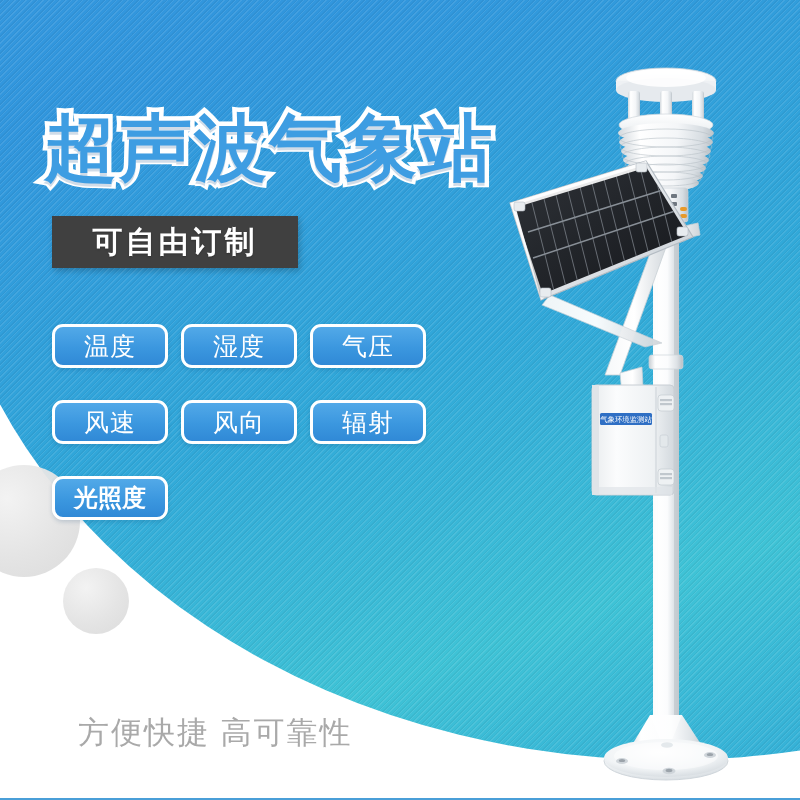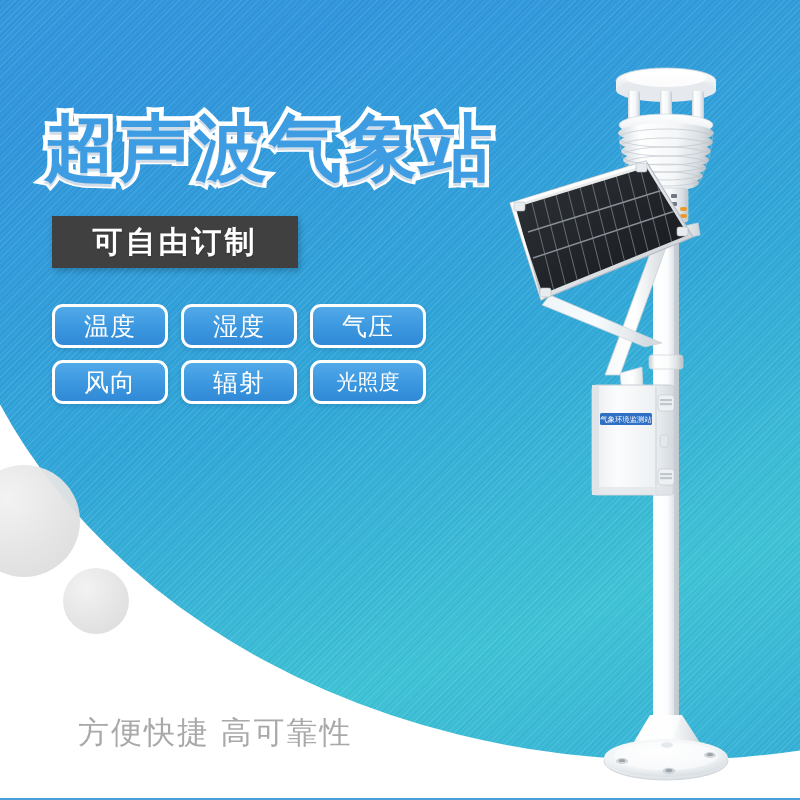--- a/index.html
+++ b/index.html
@@ -76,22 +76,23 @@
     gap:12px 13px;
   }
   .tag{
     height:44px;border-radius:11px;
     border:3px solid #ffffff;
     background:linear-gradient(180deg,#52a9e8 0%,#3b97df 55%,#3089d6 100%);
     display:flex;align-items:center;justify-content:center;
     color:#ffffff;font-size:25px;letter-spacing:1px;
     box-shadow:0 2px 4px rgba(10,60,110,.18);
     box-sizing:border-box;
-  }
-  .tag.small{font-size:21px;letter-spacing:0;}
+    margin-top:20px;
+  }
+  .tag.small{font-size:24px;letter-spacing:0;font-weight:bold;}
 
   
   .tagline{
     position:absolute;left:78px;color:#a9a9a9;font-size:31px;letter-spacing:2px;white-space:nowrap;
   }
   .tl1{top:652px;}
   .tl2{top:712px;text-align:center;}
 
   
   .bottom-rule{
@@ -120,20 +121,21 @@
   <div class="title">超声波气象站</div>
 
   <div class="red-banner">
     <span>可自由订制</span>
   </div>
 
   <div class="tags">
     <div class="tag">温度</div>
     <div class="tag">湿度</div>
     <div class="tag">气压</div>
+    <div class="tag">风速</div>
     <div class="tag">风向</div>
     <div class="tag">辐射</div>
     <div class="tag small">光照度</div>
   </div>
 
   <div class="tagline tl2">方便快捷 高可靠性</div>
 
   <div class="product">
     <svg width="300" height="730" viewBox="0 0 300 730" xmlns="http://www.w3.org/2000/svg">
       <defs>

